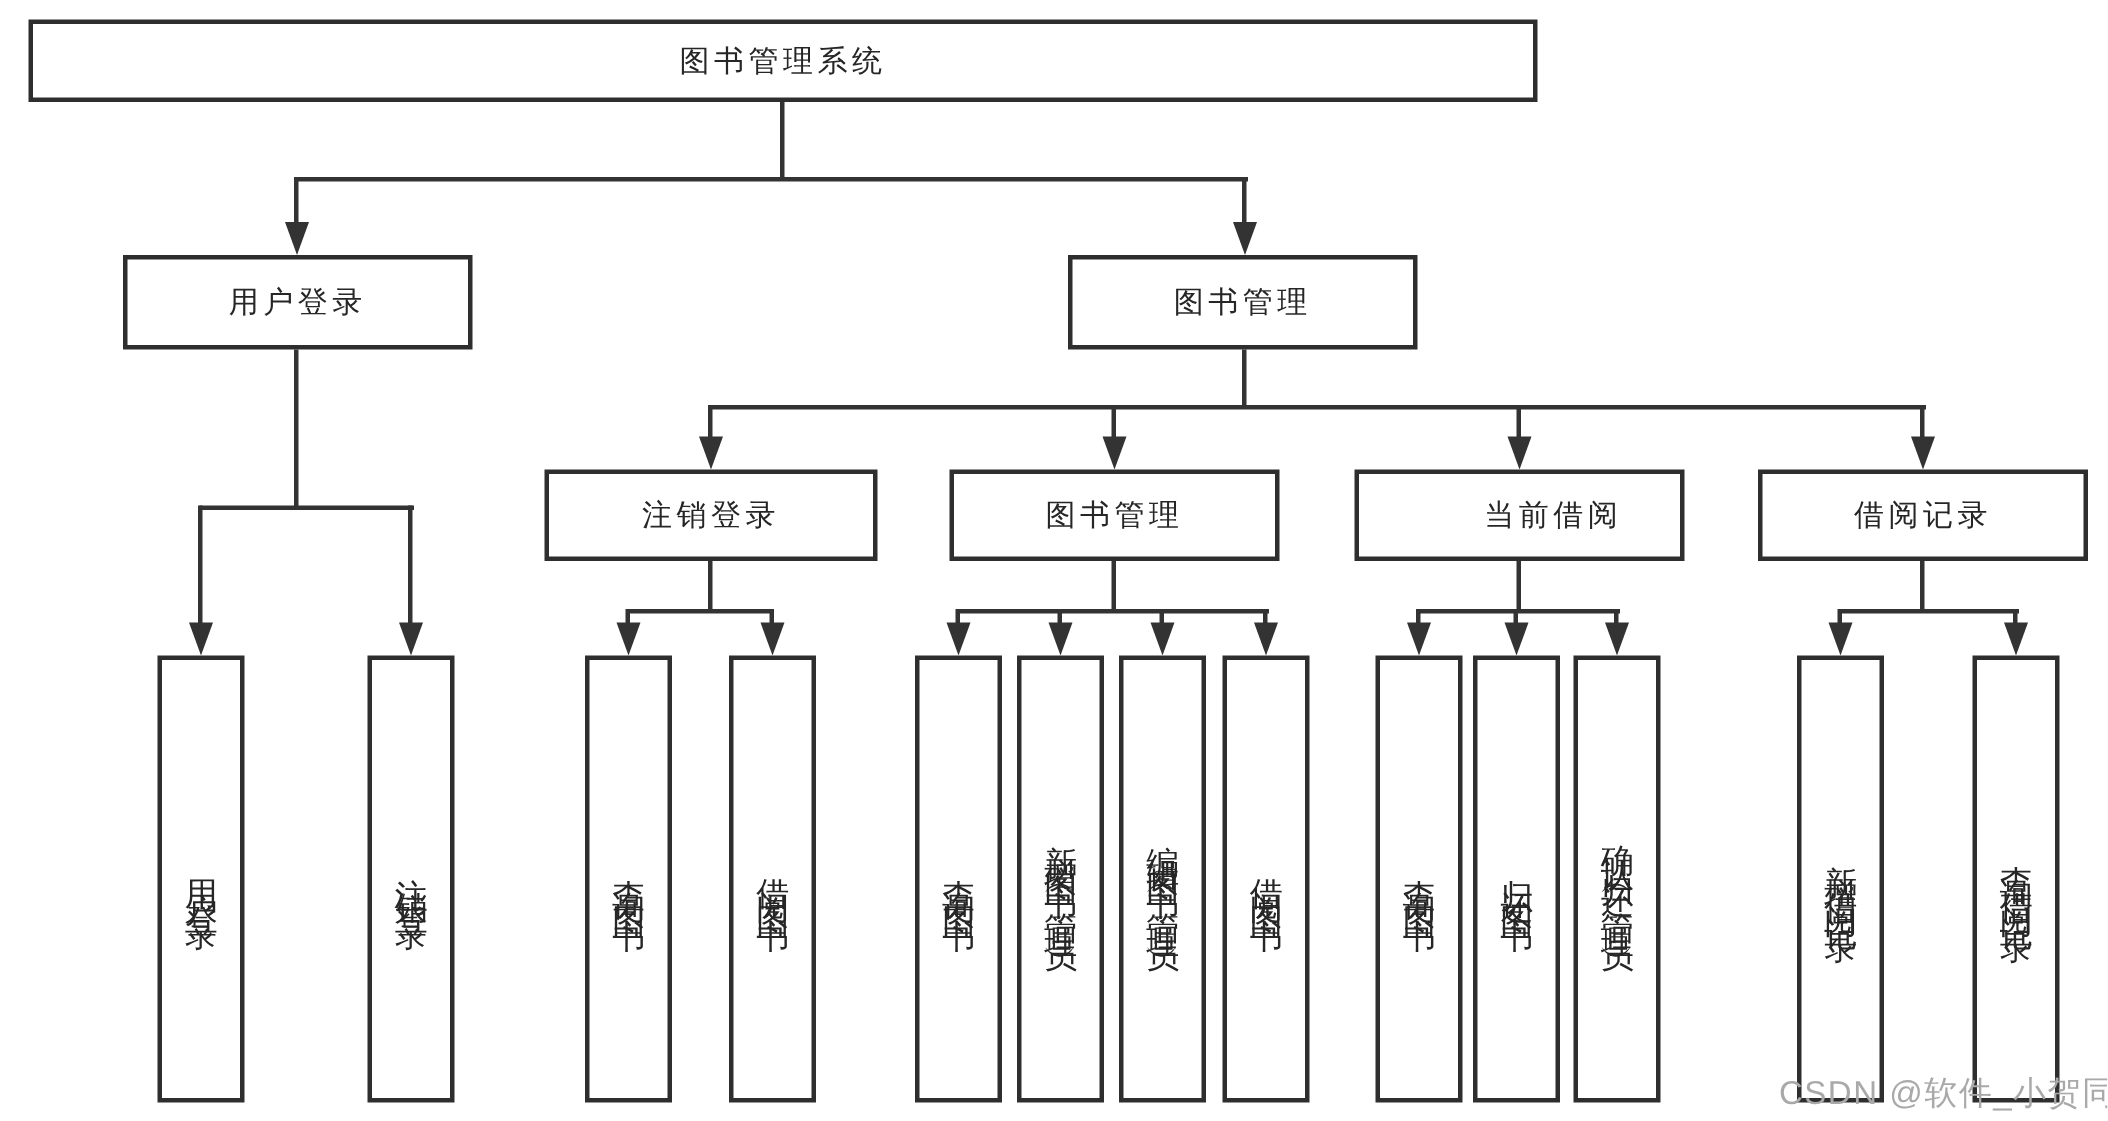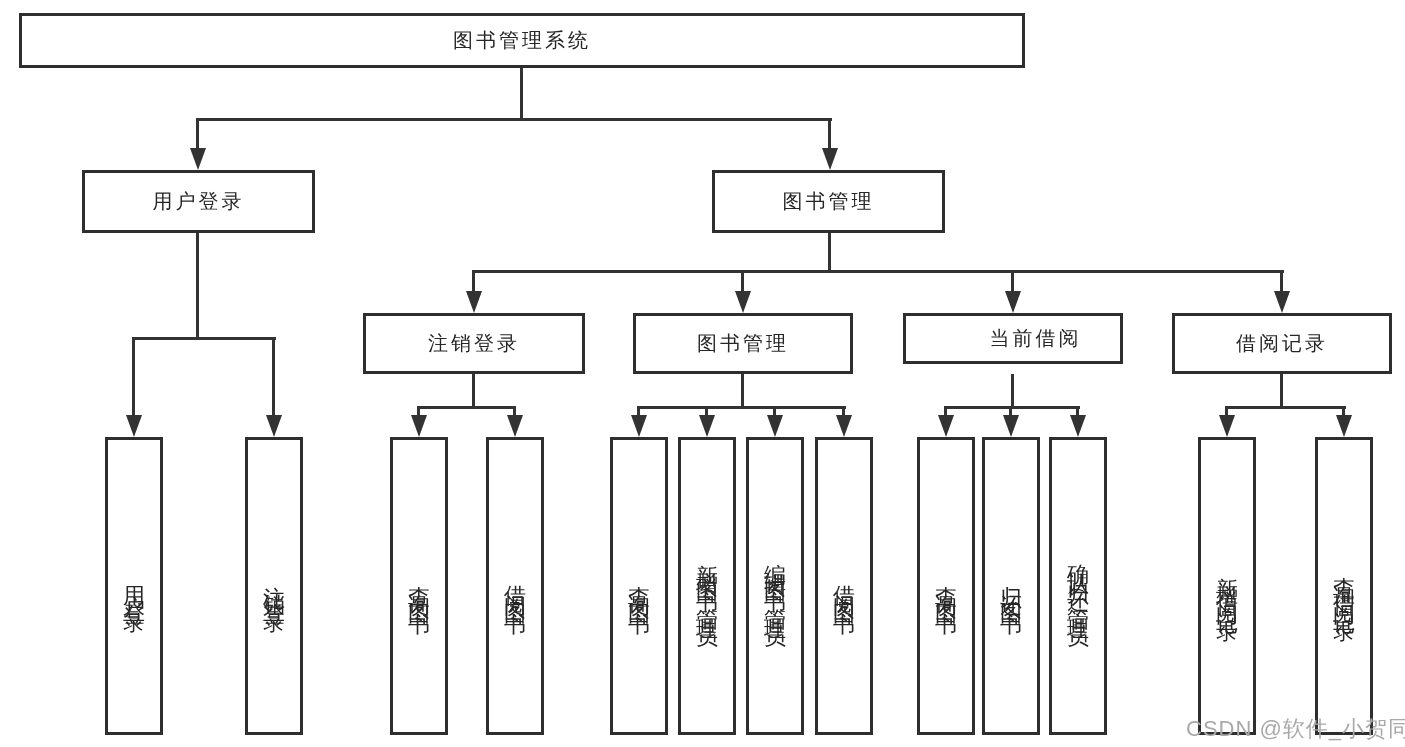--- a/index.html
+++ b/index.html
@@ -97,21 +97,21 @@
   <div class="arr" style="left:1005px;top:291px;"></div>
   <div class="vl" style="left:1280px;top:270px;height:23px;"></div>
   <div class="arr" style="left:1274px;top:291px;"></div>
 
   <div class="hbox" style="left:363px;top:313px;width:222px;height:61px;">
     <span>注销登录</span>
   </div>
   <div class="hbox" style="left:633px;top:313px;width:220px;height:61px;">
     <span>图书管理</span>
   </div>
-  <div class="hbox" style="left:903px;top:313px;width:220px;height:51px;padding-left:45px;">
+  <div class="hbox" style="left:903px;top:313px;width:220px;height:61px;padding-left:45px;">
     <span>当前借阅</span>
   </div>
   <div class="hbox" style="left:1172px;top:313px;width:220px;height:61px;">
     <span>借阅记录</span>
   </div>
 
   <div class="vl" style="left:472px;top:374px;height:34px;"></div>
   <div class="hl" style="left:418px;top:406px;width:98px;"></div>
   <div class="vl" style="left:417px;top:406px;height:11px;"></div>
   <div class="arr" style="left:411px;top:415px;"></div>

